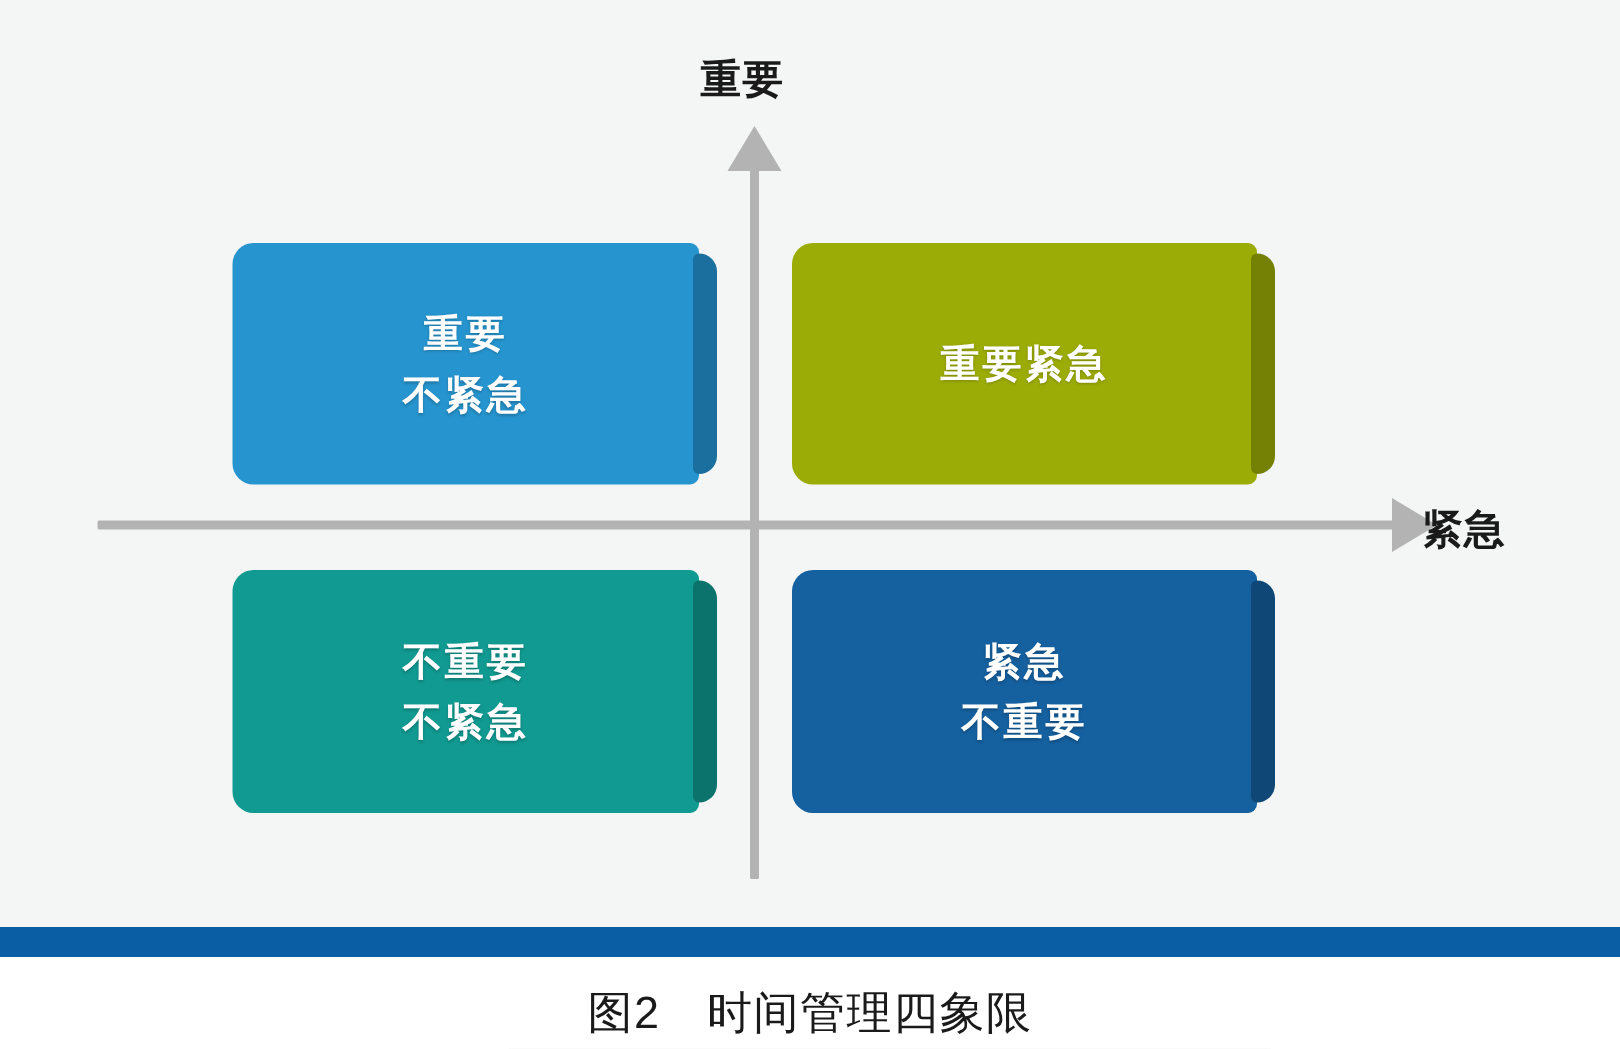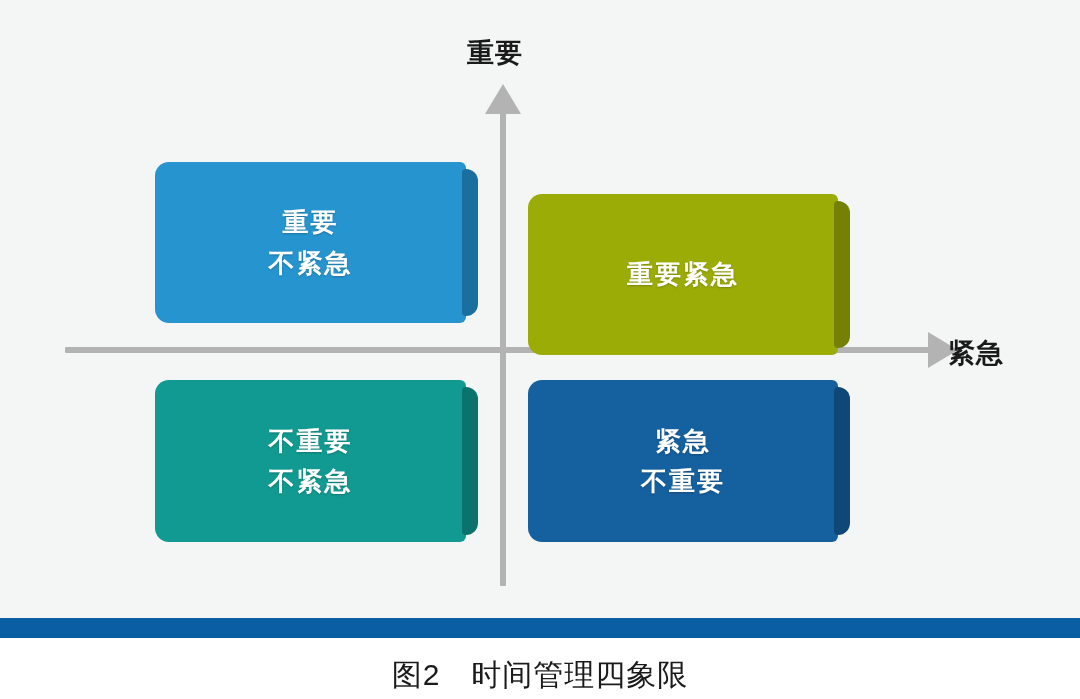--- a/index.html
+++ b/index.html
@@ -131,21 +131,21 @@
     font-size: 26px;
     font-weight: bold;
     color: #ffffff;
     line-height: 1.55;
     letter-spacing: 2px;
     text-shadow: 0 1px 2px rgba(0,0,0,0.22);
     white-space: nowrap;
   }
 
   #quadrant-important-not-urgent { left: 155px; top: 162px; width: 323px; height: 161px; }
-  #quadrant-important-urgent     { left: 528px; top: 162px; width: 322px; height: 161px; margin-top: 32px; }
+  #quadrant-important-urgent     { left: 528px; top: 162px; width: 322px; height: 161px; }
   #quadrant-not-important-not-urgent { left: 155px; top: 380px; width: 323px; height: 162px; }
   #quadrant-urgent-not-important { left: 528px; top: 380px; width: 322px; height: 162px; }
 
   
   .bottom-rule {
     position: absolute;
     left: 0;
     top: 618px;
     width: 1080px;
     height: 20px;

